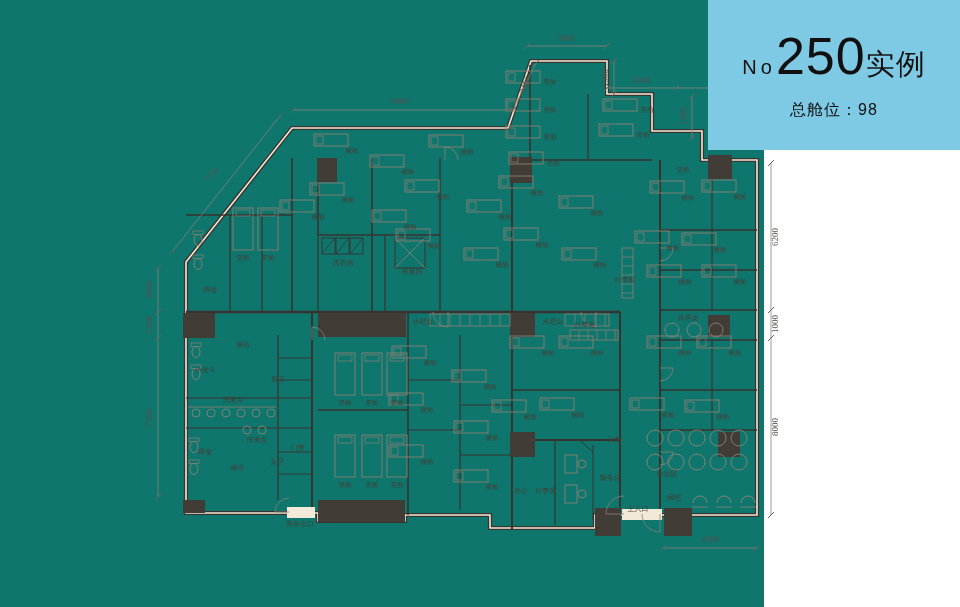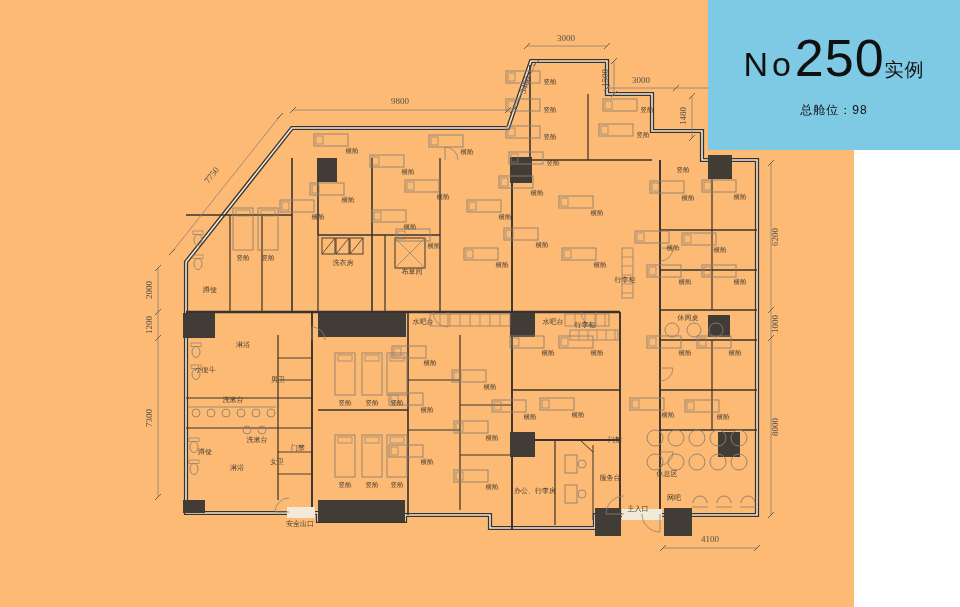--- a/index.html
+++ b/index.html
@@ -1,25 +1,25 @@
 <!DOCTYPE html>
 <html><head>
 <meta charset="utf-8">
 <style>
   html,body{margin:0;padding:0;}
   body{width:960px;height:607px;overflow:hidden;font-family:"Liberation Sans",sans-serif;}
-  #stage{position:relative;width:854px;height:607px;background:#fdba74;}
+  #stage{position:relative;width:764px;height:607px;background:#0f766e;}
   #plan-svg{position:absolute;left:0;top:0;}
   .panel{position:absolute;left:708px;top:0;width:252px;height:150px;background:#7ec9e4;
          display:flex;flex-direction:column;align-items:center;justify-content:center;color:#101010;}
   .panel-title{line-height:1;white-space:nowrap;letter-spacing:1px;}
-  .panel-title .pre{font-size:34px;letter-spacing:4px;}
+  .panel-title .pre{font-size:20px;letter-spacing:4px;}
   .panel-title .num{font-size:52px;font-weight:500;}
-  .panel-title .suf{font-size:19px;}
-  .panel-capacity{margin-top:18px;font-size:12px;letter-spacing:1px;}
+  .panel-title .suf{font-size:29px;}
+  .panel-capacity{margin-top:18px;font-size:16px;letter-spacing:1px;}
   text{font-family:"Liberation Sans",sans-serif;}
   .dimtxt{font-family:"Liberation Serif",serif;}
 </style>
 </head>
 <body>
 
 <div id="stage">
   <svg id="plan-svg" width="960" height="607" viewBox="0 0 960 607">
     <g id="g-outline">
         <path d="M186,262 L292,128 L508,128 L531,61 L607,61 L607,94 L652,94 L652,131 L702,131 L702,160 L757,160 L757,515 L595,515 L595,528 L490,528 L490,515 L405,515 L405,521 L318,521 L318,513 L186,513 Z" fill="none" stroke="#38332e" stroke-width="4.2"></path>

